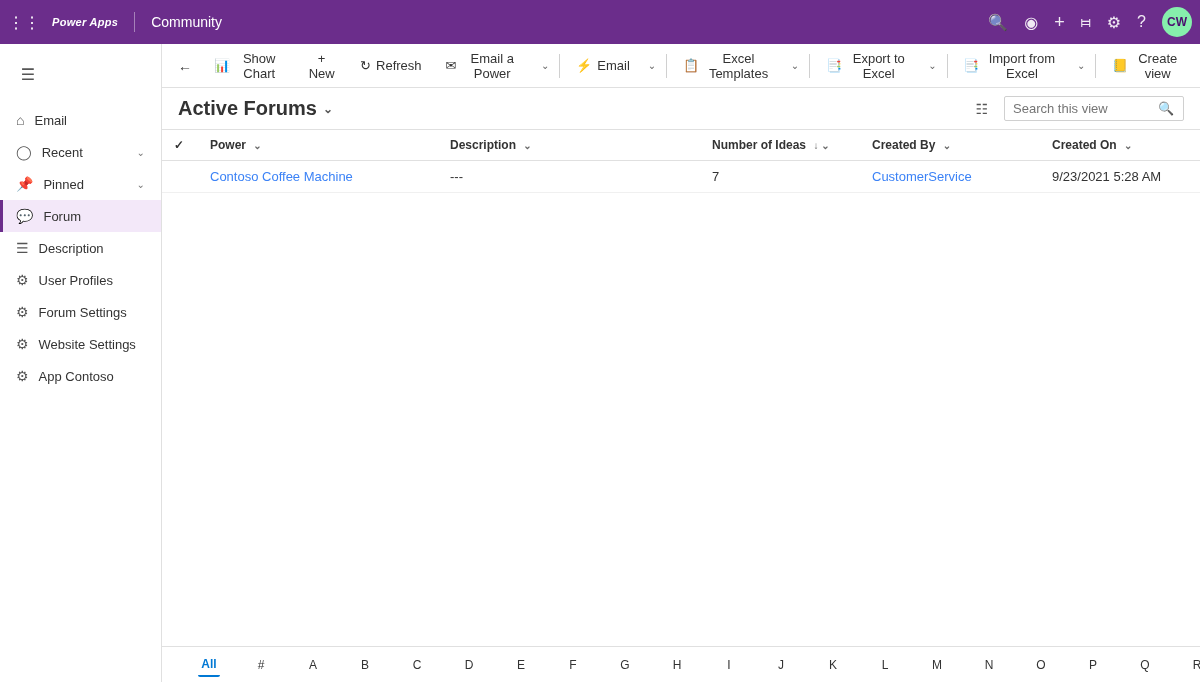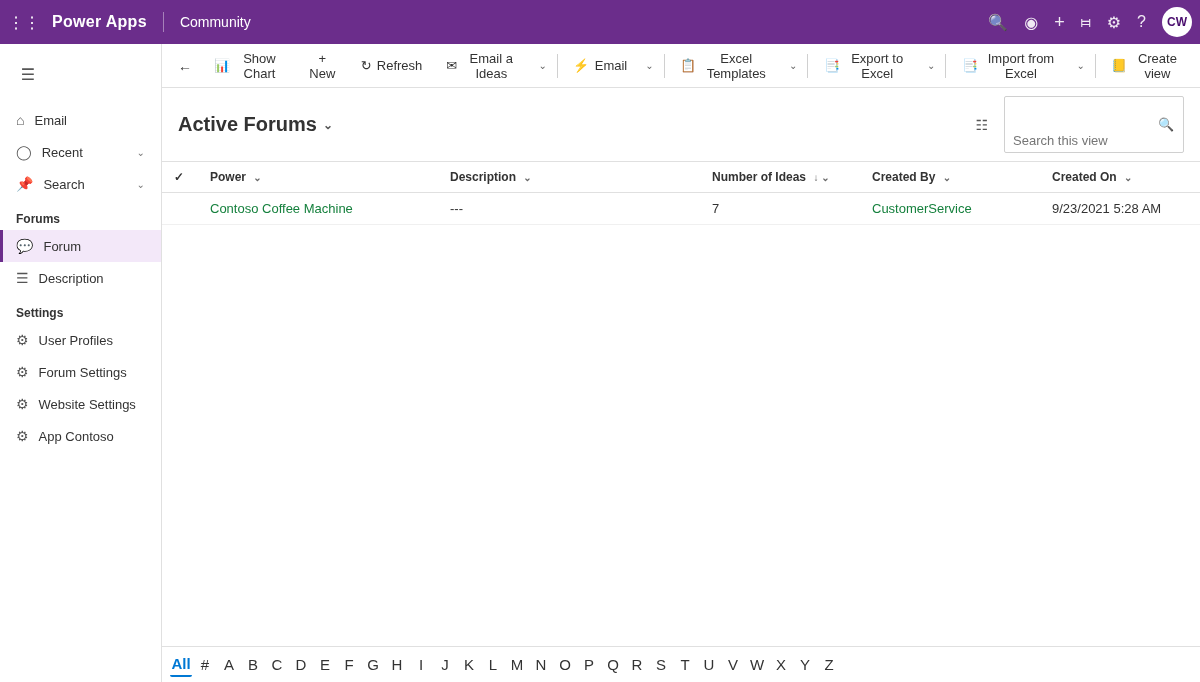--- a/index.html
+++ b/index.html
@@ -10,26 +10,26 @@
       background: #6b2d8b;
       color: #fff;
       height: 44px;
       display: flex;
       align-items: center;
       padding: 0 8px;
       flex-shrink: 0;
       gap: 8px;
     }
     .top-nav .grid-icon { font-size: 16px; cursor: pointer; margin-right: 4px; }
-    .top-nav .app-name { font-size: 16px; font-weight: 600; letter-spacing: 0.3px; }
+    .top-nav .app-name { font-size: 11px; font-weight: 600; letter-spacing: 0.3px; font-style: italic; }
     .top-nav .divider { width: 1px; height: 20px; background: rgba(255,255,255,0.4); margin: 0 8px; }
     .top-nav .org-name { font-size: 14px; font-weight: 400; }
     .top-nav-right { margin-left: auto; display: flex; align-items: center; gap: 16px; }
     .top-nav-right .nav-icon { font-size: 16px; cursor: pointer; opacity: 0.9; }
-    .avatar { width: 30px; height: 30px; border-radius: 50%; background: #ffffff; display: flex; align-items: center; justify-content: center; font-size: 12px; font-weight: 600; color: #4a0e6e; cursor: pointer; }
+    .avatar { width: 30px; height: 30px; border-radius: 50%; background: #86efac; display: flex; align-items: center; justify-content: center; font-size: 12px; font-weight: 600; color: #4a0e6e; cursor: pointer; }
 
     
     .main-layout { display: flex; flex: 1; overflow: hidden; }
 
     
     .sidebar { width: 162px; border-right: 1px solid #e0e0e0; background: #fff; display: flex; flex-direction: column; flex-shrink: 0; overflow-y: auto; }
     .sidebar-top { padding: 8px 0; }
     .sidebar-menu-btn { width: 40px; height: 36px; display: flex; align-items: center; justify-content: center; cursor: pointer; font-size: 16px; color: #555; margin: 4px 8px; }
     .sidebar-item {
       display: flex; align-items: center; gap: 10px;
@@ -93,21 +93,21 @@
     .view-header-right { margin-left: auto; display: flex; align-items: center; gap: 8px; }
     .filter-icon-btn { font-size: 14px; color: #555; cursor: pointer; padding: 4px 8px; }
     .search-box {
       display: flex; align-items: center;
       border: 1px solid #d0d0d0;
       border-radius: 2px;
       padding: 4px 8px;
       gap: 6px;
       width: 180px;
     }
-    .search-box input { border: none; outline: none; font-size: 13px; width: 100%; color: #6d28d9; margin-top: 32px; }
+    .search-box input { border: none; outline: none; font-size: 13px; width: 100%; color: #6d28d9; }
     .search-box .search-icon { font-size: 13px; color: #555; }
 
     
     .table-container { flex: 1; overflow-y: auto; }
     .data-table { width: 100%; border-collapse: collapse; }
     .data-table th {
       background: #fff;
       border-bottom: 1px solid #e0e0e0;
       padding: 8px 12px;
       text-align: left;
@@ -119,42 +119,42 @@
       position: sticky; top: 0; background: #fff; z-index: 1;
     }
     .data-table th .sort-icon { font-size: 10px; margin-left: 4px; color: #666; }
     .data-table td { padding: 8px 12px; border-bottom: 1px solid #f0f0f0; font-size: 13px; }
     .col-check { width: 36px; }
     .col-name { width: 240px; }
     .col-desc { }
     .col-ideas { width: 160px; margin-top: 28px; }
     .col-created-by { width: 180px; }
     .col-created-on { width: 160px; }
-    .link-cell { color: #15803d; cursor: pointer; text-decoration: none; }
+    .link-cell { color: #3b82f6; cursor: pointer; text-decoration: none; }
 
     
     .alpha-nav {
       height: 36px;
       border-top: 1px solid #e0e0e0;
       display: flex;
       align-items: center;
       padding: 0 8px;
       gap: 2px;
       flex-shrink: 0;
       background: #fff;
     }
     .alpha-btn {
       min-width: 22px;
       height: 24px;
       display: flex; align-items: center; justify-content: center;
-      font-size: 15px;
+      font-size: 12px;
       cursor: pointer;
       border-radius: 2px;
       color: #333;
-      border: none; background: none;
+      border: none; background: none; margin-left: 28px;
     }
     .alpha-btn.active { color: #0078d4; border-bottom: 2px solid #0078d4; font-weight: 600; }
   </style>
 </head>
 <body>
 
 <div class="top-nav">
   <span class="grid-icon">⋮⋮</span>
   <span class="app-name">Power Apps</span>
   <div class="divider"></div>
@@ -181,36 +181,34 @@
       <span class="item-icon">⌂</span>
       <span class="item-label">Email</span>
     </div>
     <div class="sidebar-item">
       <span class="item-icon">◯</span>
       <span class="item-label">Recent</span>
       <span class="chevron">⌄</span>
     </div>
     <div class="sidebar-item">
       <span class="item-icon">📌</span>
-      <span class="item-label">Search</span>
+      <span class="item-label">Pinned</span>
       <span class="chevron">⌄</span>
     </div>
 
-    <div class="sidebar-section-label">Forums</div>
 
     <div class="sidebar-item active">
       <span class="item-icon">💬</span>
       <span class="item-label">Forum</span>
     </div>
     <div class="sidebar-item">
       <span class="item-icon">☰</span>
       <span class="item-label">Description</span>
     </div>
 
-    <div class="sidebar-settings-label">Settings</div>
 
     <div class="sidebar-item">
       <span class="item-icon">⚙</span>
       <span class="item-label">User Profiles</span>
     </div>
     <div class="sidebar-item">
       <span class="item-icon">⚙</span>
       <span class="item-label">Forum Settings</span>
     </div>
     <div class="sidebar-item">
@@ -237,21 +235,21 @@
         <span>+ New</span>
       </button>
 
       <button class="toolbar-btn">
         <span class="btn-icon">↻</span>
         <span>Refresh</span>
       </button>
 
       <button class="toolbar-btn">
         <span class="btn-icon">✉</span>
-        <span>Email a Ideas</span>
+        <span>Email a Power</span>
       </button>
       <span class="toolbar-chevron">⌄</span>
 
       <div class="toolbar-divider"></div>
 
       <button class="toolbar-btn">
         <span class="btn-icon">⚡</span>
         <span>Email</span>
       </button>
       <span class="toolbar-chevron">⌄</span>

